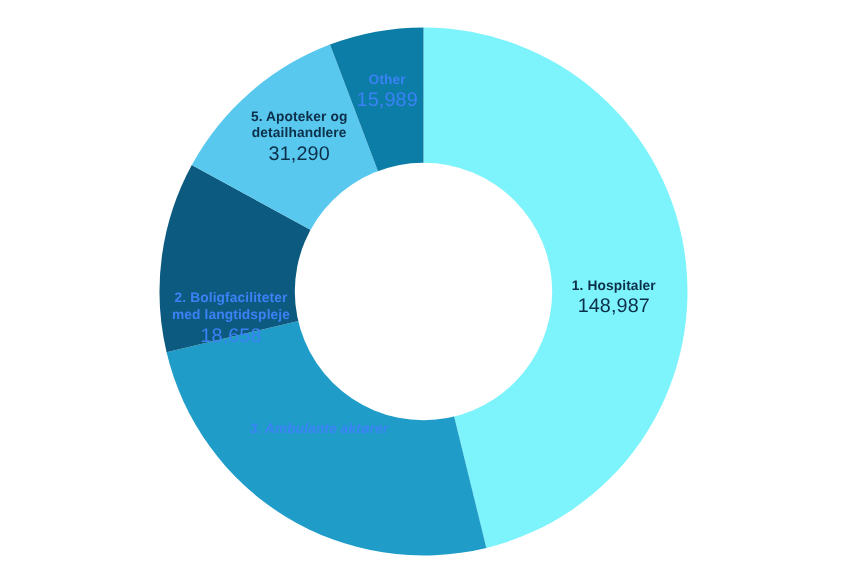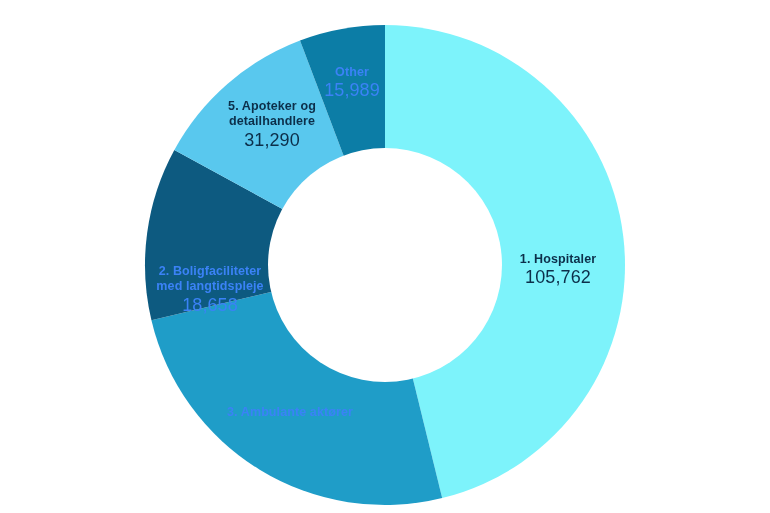--- a/index.html
+++ b/index.html
@@ -60,23 +60,23 @@
         <path d="M 385 265 L 442.17 498.09 A 240 240 0 0 1 151.43 320.17 Z" fill="#1f9dc8"></path>
         <path d="M 385 265 L 151.43 320.17 A 240 240 0 0 1 174.36 149.97 Z" fill="#0d5a80"></path>
         <path d="M 385 265 L 174.36 149.97 A 240 240 0 0 1 300.01 40.55 Z" fill="#59c8ee"></path>
         <path d="M 385 265 L 300.01 40.55 A 240 240 0 0 1 385.00 25.00 Z" fill="#0c7da6"></path>
       </g>
     <circle id="donut-hole" cx="385" cy="265" r="117" fill="#ffffff"></circle>
   </svg>
   <div id="label-layer">
       <div class="slice-label lbl-dark" style="left: 558px; top: 235px; margin-top: 36px;">
         <span class="lbl-name">1. Hospitaler</span>
-        <span class="lbl-value">105,762</span>
+        <span class="lbl-value">148,987</span>
       </div>
-      <div class="slice-label lbl-light" style="left: 290px; top: 413px;">
+      <div class="slice-label lbl-light" style="left: 290px; top: 390px; font-style: italic;">
         <span class="lbl-name">3. Ambulante aktører</span>
       </div>
       <div class="slice-label lbl-light" style="left: 210px; top: 243px; margin-top: 47px;">
         <span class="lbl-name">2. Boligfaciliteter</span>
         <span class="lbl-name">med langtidspleje</span>
         <span class="lbl-value">18,658</span>
       </div>
       <div class="slice-label lbl-dark" style="left: 272px; top: 125px; text-align: center;">
         <span class="lbl-name">5. Apoteker og</span>
         <span class="lbl-name">detailhandlere</span>

